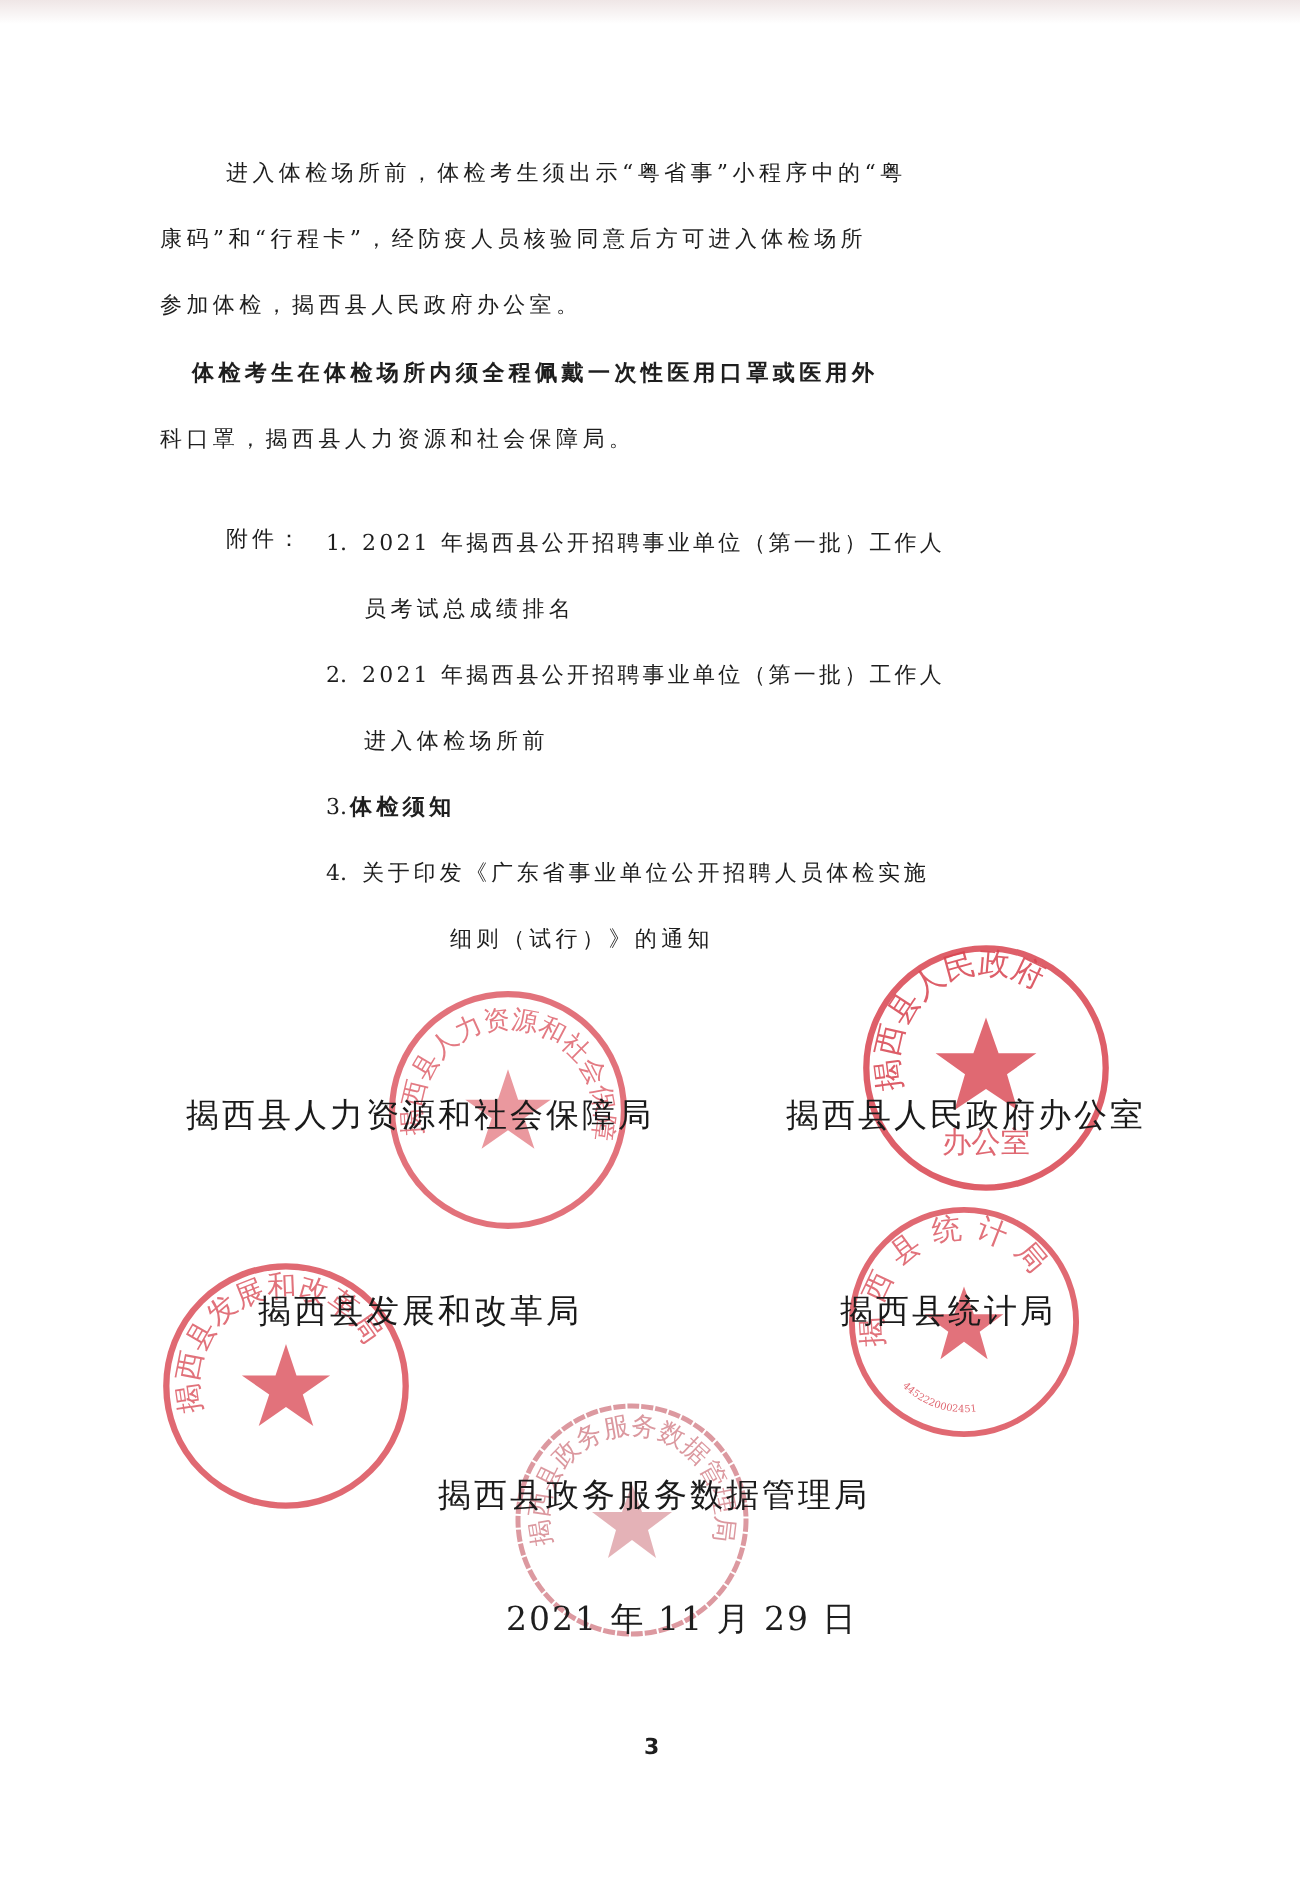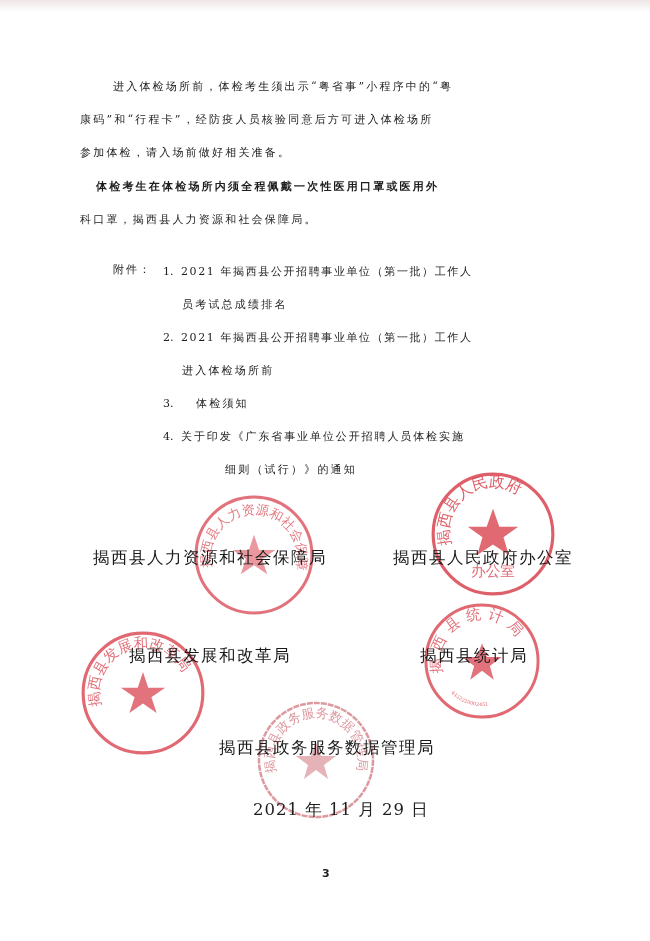--- a/index.html
+++ b/index.html
@@ -80,37 +80,37 @@
     <circle cx="60" cy="60" r="57" fill="none" stroke="#c45560" stroke-width="2.5" opacity="0.6" stroke-dasharray="6 1"></circle>
     <polygon points="60,42 65,56 80,56 68,65 72,79 60,70 48,79 52,65 40,56 55,56" fill="#c45560" opacity="0.45"></polygon>
     <path id="arcE" d="M 20 72 A 42 42 0 1 1 100 72" fill="none"></path>
     <text font-size="13" fill="#c45560" opacity="0.6"><textPath href="#arcE">揭西县政务服务数据管理局</textPath></text>
   </svg>
 </div>
 
 <div class="text-layer">
   <div class="line" style="left:113px; top:77px;">进入体检场所前，体检考生须出示“粤省事”小程序中的“粤</div>
   <div class="line" style="left:80px; top:110px;">康码”和“行程卡”，经防疫人员核验同意后方可进入体检场所</div>
-  <div class="line" style="left:80px; top:143px;">参加体检，请入场前做好相关准备。</div>
+  <div class="line" style="left:80px; top:143px;">参加体检，揭西县人民政府办公室。</div>
 
   <div class="line" style="left:96px; top:177px;font-weight:bold;">体检考生在体检场所内须全程佩戴一次性医用口罩或医用外</div>
   <div class="line" style="left:80px; top:210px;">科口罩，揭西县人力资源和社会保障局。</div>
 
   <div class="line" style="left:113px; top:260px; letter-spacing:2px;">附件：</div>
 
   <div class="line" style="left:163px; top:262px; letter-spacing:0;">1.</div>
   <div class="line" style="left:181px; top:262px; letter-spacing:1.6px;">2021 年揭西县公开招聘事业单位（第一批）工作人</div>
   <div class="line" style="left:182px; top:295px;">员考试总成绩排名</div>
 
   <div class="line" style="left:163px; top:328px; letter-spacing:0;">2.</div>
   <div class="line" style="left:181px; top:328px; letter-spacing:1.6px;">2021 年揭西县公开招聘事业单位（第一批）工作人</div>
   <div class="line" style="left:182px; top:361px;">进入体检场所前</div>
 
   <div class="line" style="left:163px; top:394px; letter-spacing:0;">3.</div>
-  <div class="line" style="left:196px; top:394px;">体检须知</div>
+  <div class="line" style="left:175px; top:394px;font-weight:bold;">体检须知</div>
 
   <div class="line" style="left:163px; top:427px; letter-spacing:0;">4.</div>
   <div class="line" style="left:181px; top:427px; letter-spacing:1.9px;">关于印发《广东省事业单位公开招聘人员体检实施</div>
   <div class="line" style="left:182px; top:460px;margin-left:43px;">细则（试行）》的通知</div>
 </div>
 
 <div class="sig" style="left:93px; top:547px;">揭西县人力资源和社会保障局</div>
 <div class="sig" style="left:393px; top:547px;">揭西县人民政府办公室</div>
 <div class="sig" style="left:129px; top:645px;">揭西县发展和改革局</div>
 <div class="sig" style="left:420px; top:645px;">揭西县统计局</div>

